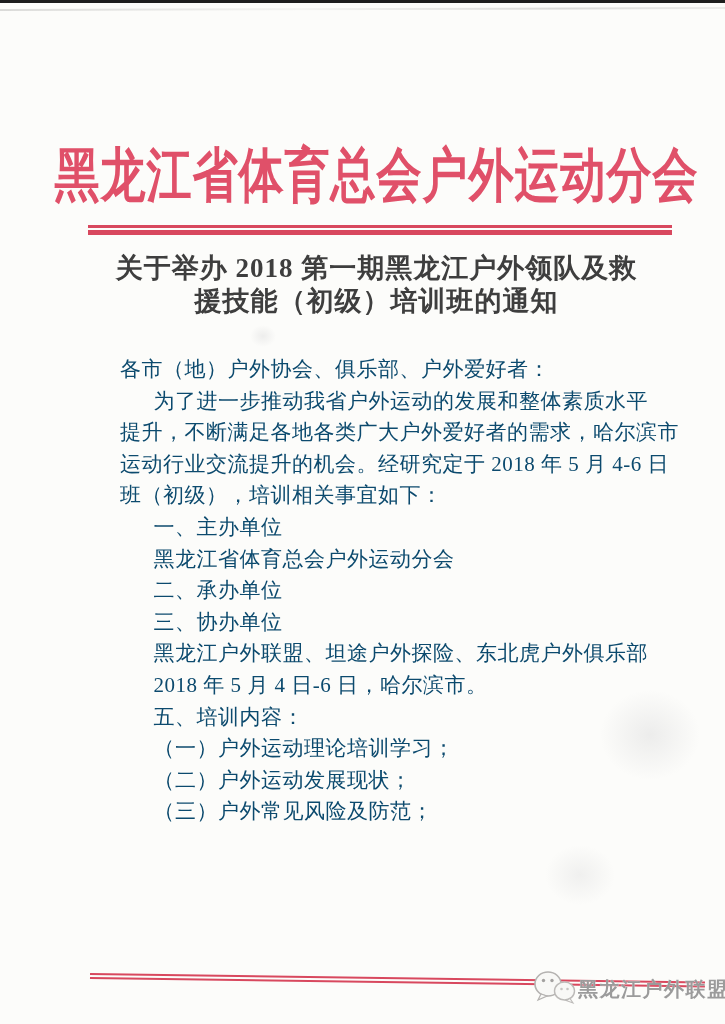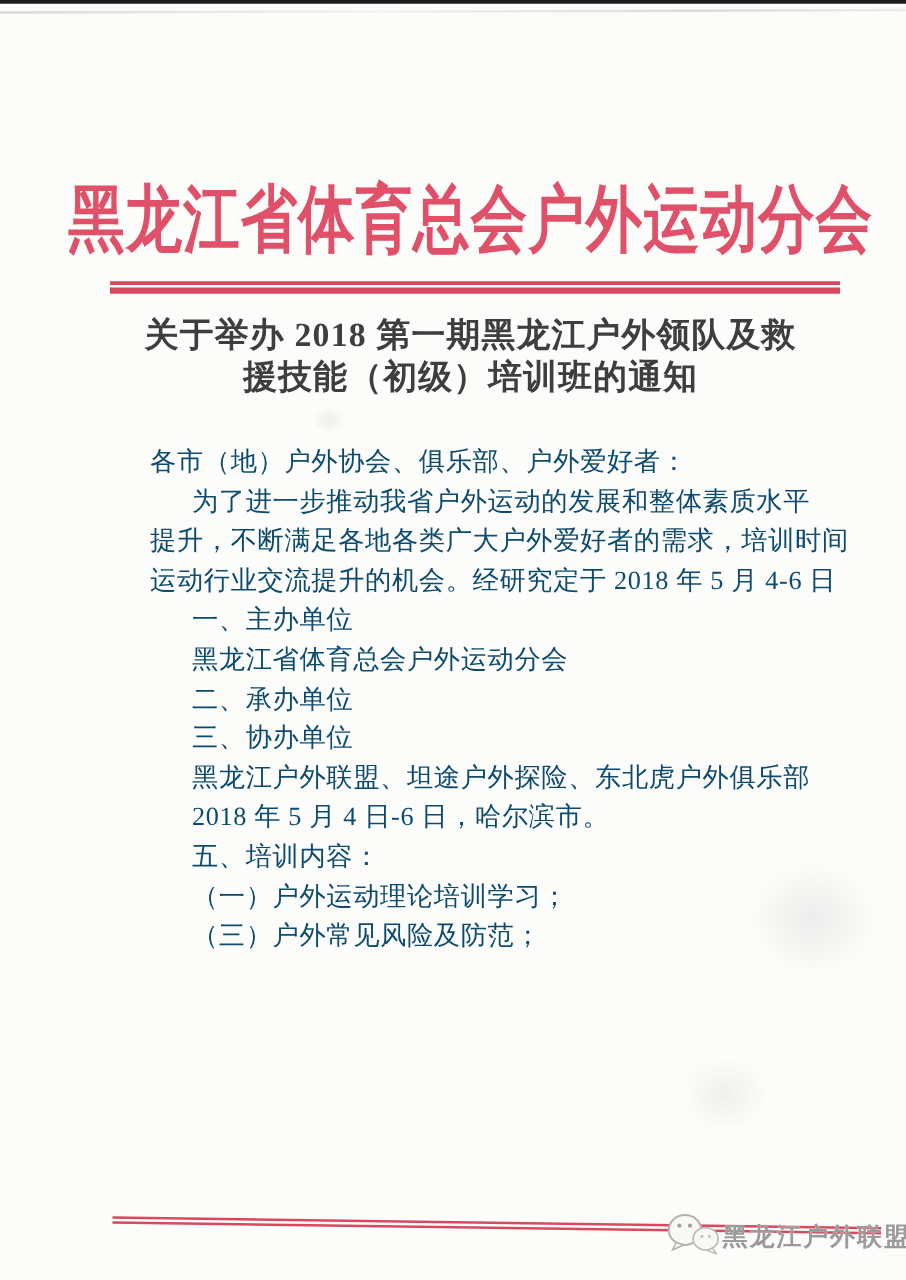--- a/index.html
+++ b/index.html
@@ -107,30 +107,32 @@
   <div class="header-rule"></div>
 
   <div class="doc-title">
     <div>关于举办 2018 第一期黑龙江户外领队及救</div>
     <div>援技能（初级）培训班的通知</div>
   </div>
 
   <div class="doc-body">
     <div class="bl">各市（地）户外协会、俱乐部、户外爱好者：</div>
     <div class="bl ind">为了进一步推动我省户外运动的发展和整体素质水平</div>
-    <div class="bl">提升，不断满足各地各类广大户外爱好者的需求，培训时间</div>
+    <div class="bl">提升，不断满足各地各类广大户外爱好者的需求，哈尔滨市</div>
     <div class="bl">运动行业交流提升的机会。经研究定于 2018 年 5 月 4-6 日</div>
+    <div class="bl">班（初级），培训相关事宜如下：</div>
     <div class="bl ind">一、主办单位</div>
     <div class="bl ind">黑龙江省体育总会户外运动分会</div>
     <div class="bl ind">二、承办单位</div>
     <div class="bl ind">三、协办单位</div>
     <div class="bl ind">黑龙江户外联盟、坦途户外探险、东北虎户外俱乐部</div>
     <div class="bl ind">2018 年 5 月 4 日-6 日，哈尔滨市。</div>
     <div class="bl ind">五、培训内容：</div>
     <div class="bl ind">（一）户外运动理论培训学习；</div>
+    <div class="bl ind">（二）户外运动发展现状；</div>
     <div class="bl ind">（三）户外常见风险及防范；</div>
   </div>
 
   <div class="smudge a"></div>
   <div class="smudge b"></div>
   <div class="smudge c"></div>
 
   <div class="footer-rule"></div>
 
   <div class="watermark">

